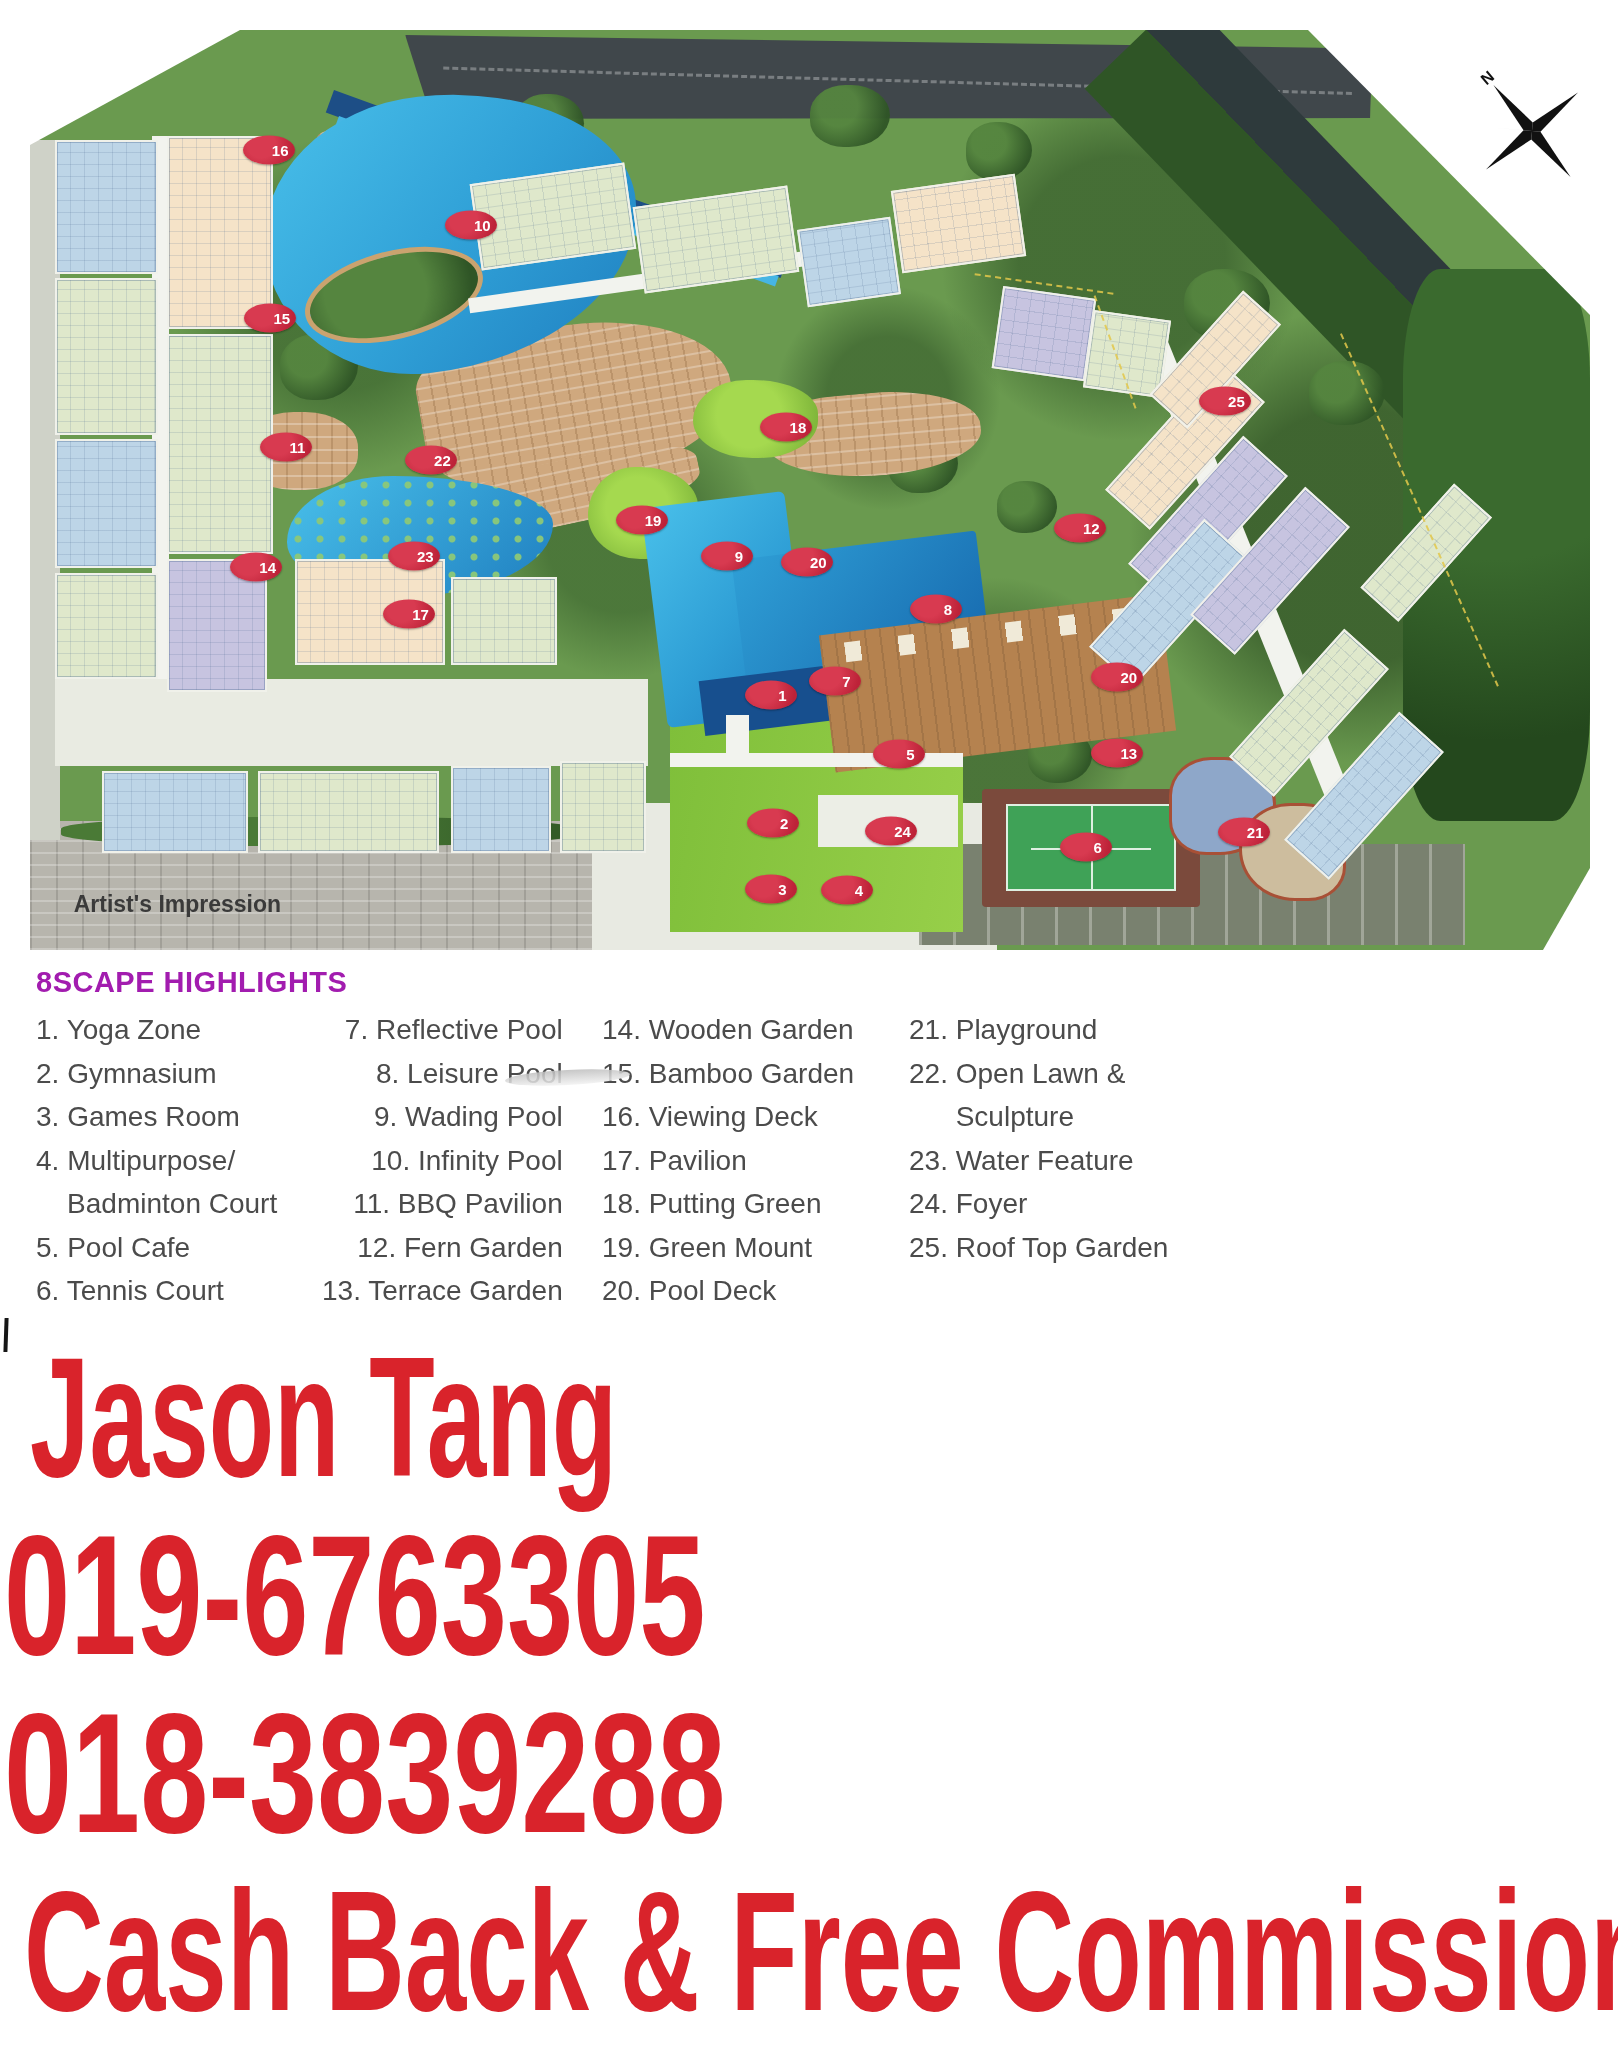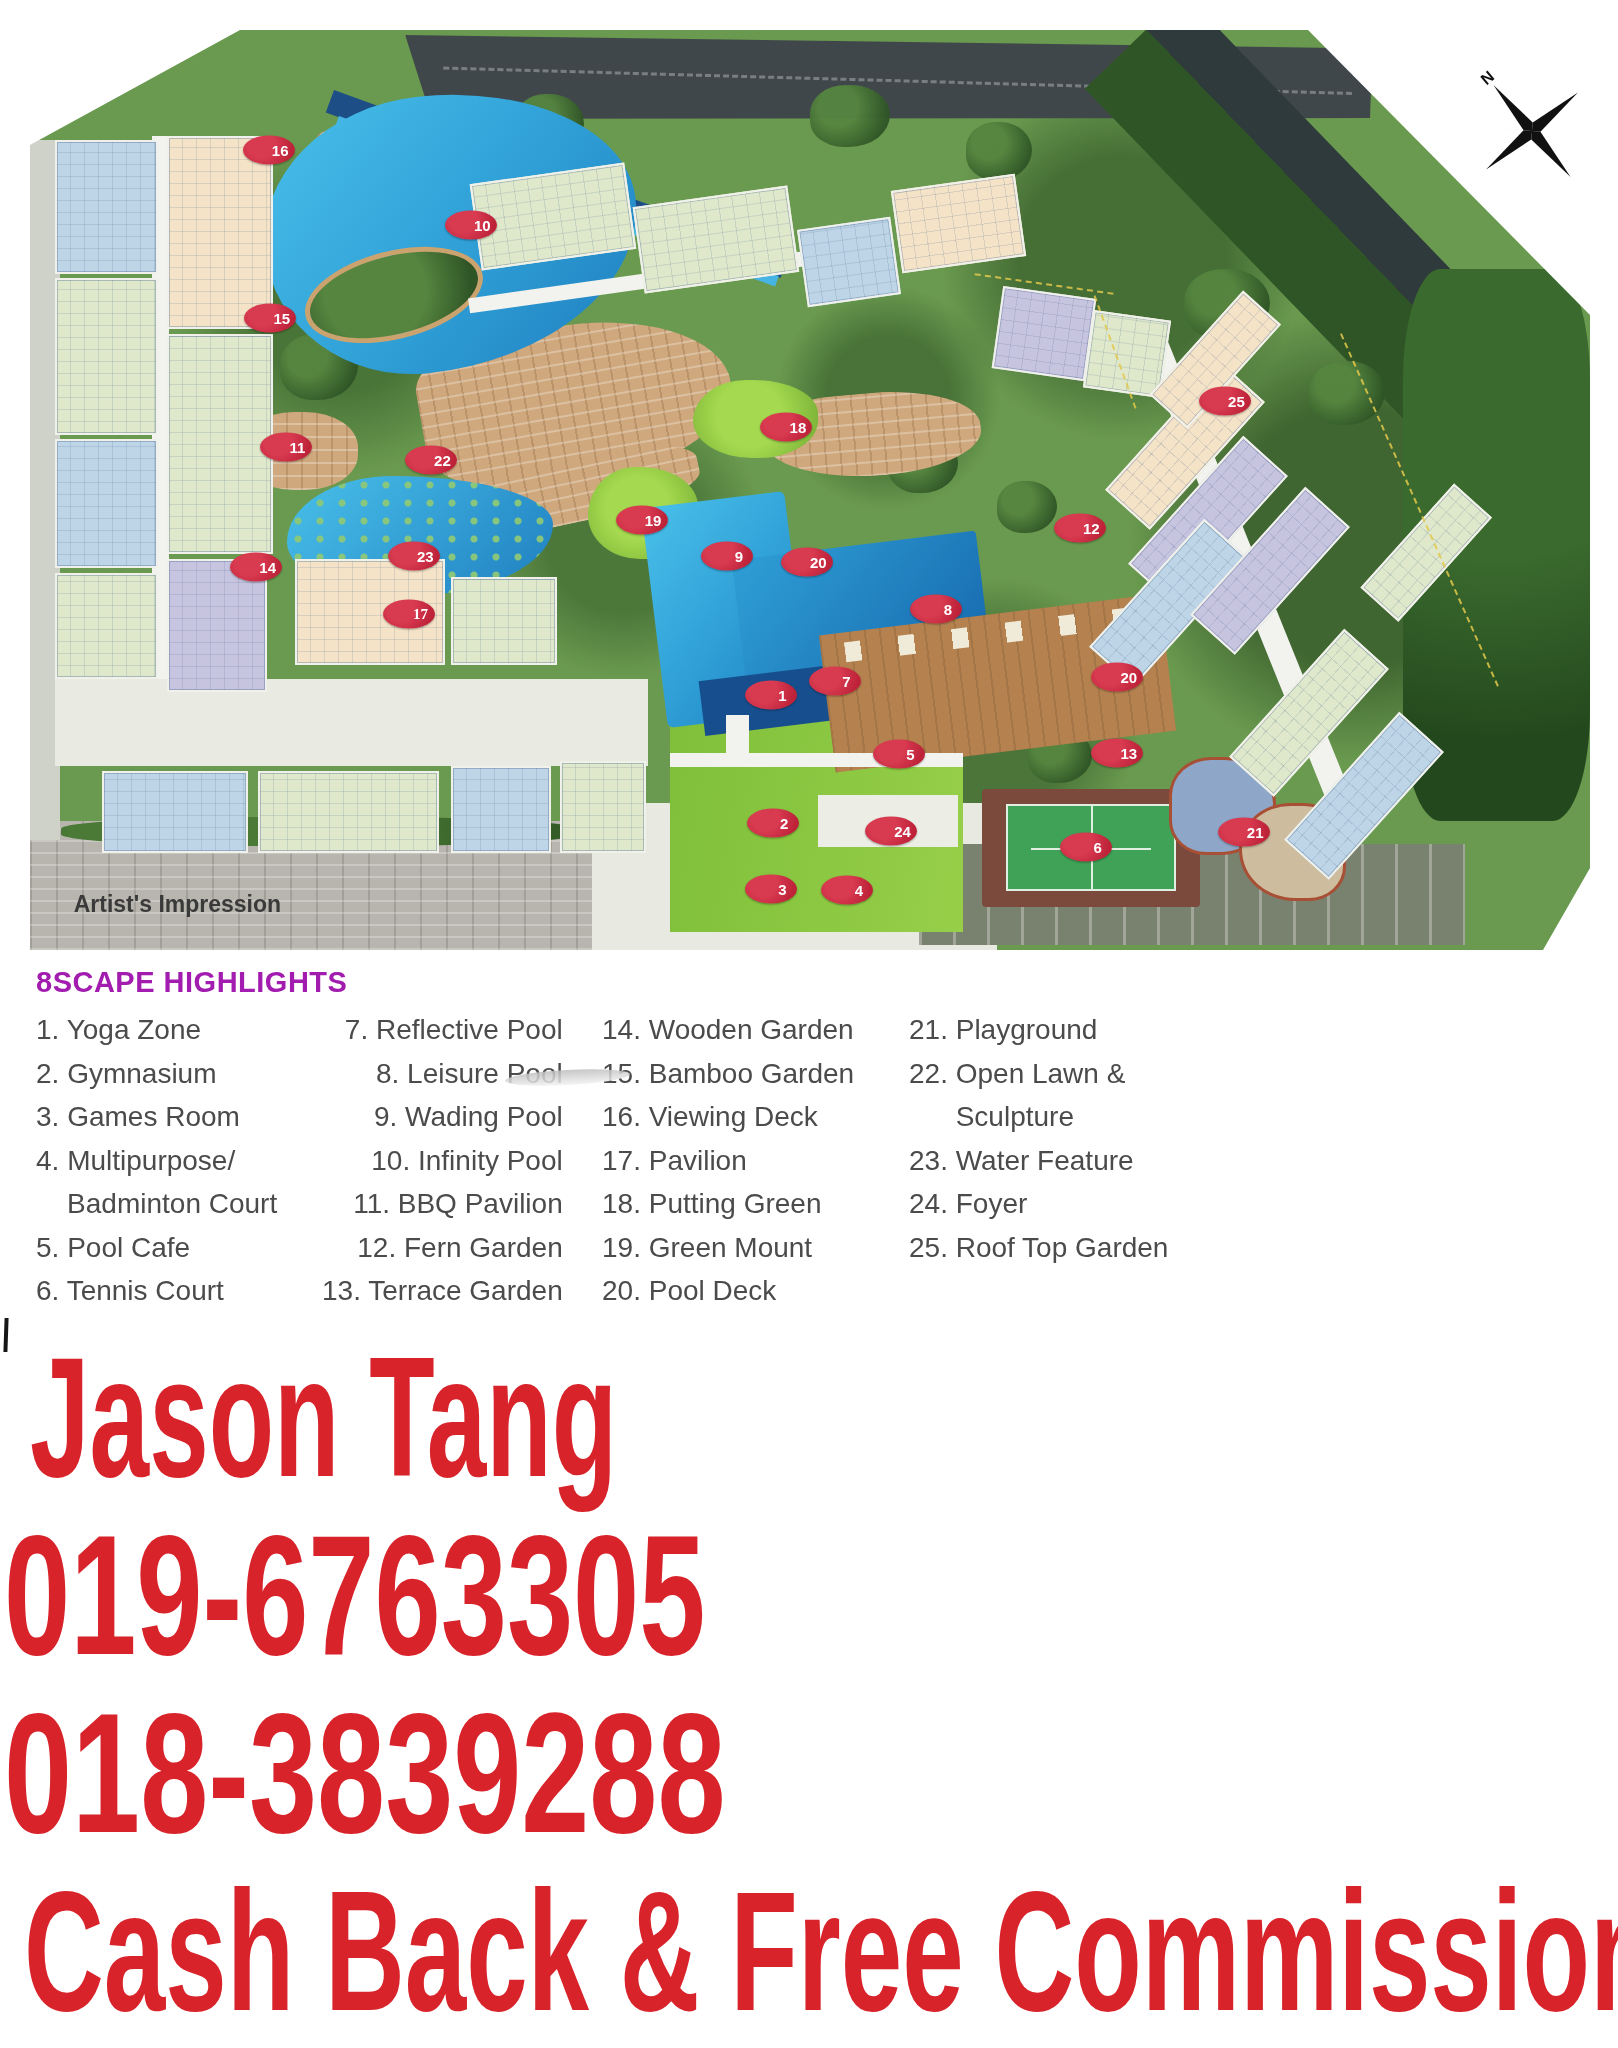--- a/index.html
+++ b/index.html
@@ -223,21 +223,21 @@
         <div class="marker" style="left: 16.4%; top: 45.3%;">11</div>
         <div class="marker" style="left: 25.7%; top: 46.7%;">22</div>
         <div class="marker" style="left: 46.5%; top: 43.2%; margin-left: 31px;">18</div>
         <div class="marker" style="left: 76.6%; top: 40.3%;">25</div>
         <div class="marker" style="left: 67.3%; top: 54.1%;">12</div>
         <div class="marker" style="left: 39.2%; top: 53.3%;">19</div>
         <div class="marker" style="left: 44.7%; top: 57.2%;">9</div>
         <div class="marker" style="left: 49.8%; top: 57.8%;">20</div>
         <div class="marker" style="left: 24.6%; top: 57.2%;">23</div>
         <div class="marker" style="left: 14.5%; top: 58.4%;">14</div>
-        <div class="marker" style="left: 24.3%; top: 63.5%; font-family: Liberation Serif, serif;">17</div>
+        <div class="marker" style="left: 24.3%; top: 63.5%;">17</div>
         <div class="marker" style="left: 58.1%; top: 62.9%;">8</div>
         <div class="marker" style="left: 51.6%; top: 70.8%;">7</div>
         <div class="marker" style="left: 47.5%; top: 72.3%;">1</div>
         <div class="marker" style="left: 69.7%; top: 70.3%;">20</div>
         <div class="marker" style="left: 55.7%; top: 78.7%;">5</div>
         <div class="marker" style="left: 69.7%; top: 78.6%;">13</div>
         <div class="marker" style="left: 47.6%; top: 86.2%;">2</div>
         <div class="marker" style="left: 55.2%; top: 87.1%;">24</div>
         <div class="marker" style="left: 67.7%; top: 88.8%;">6</div>
         <div class="marker" style="left: 77.8%; top: 87.2%;">21</div>

